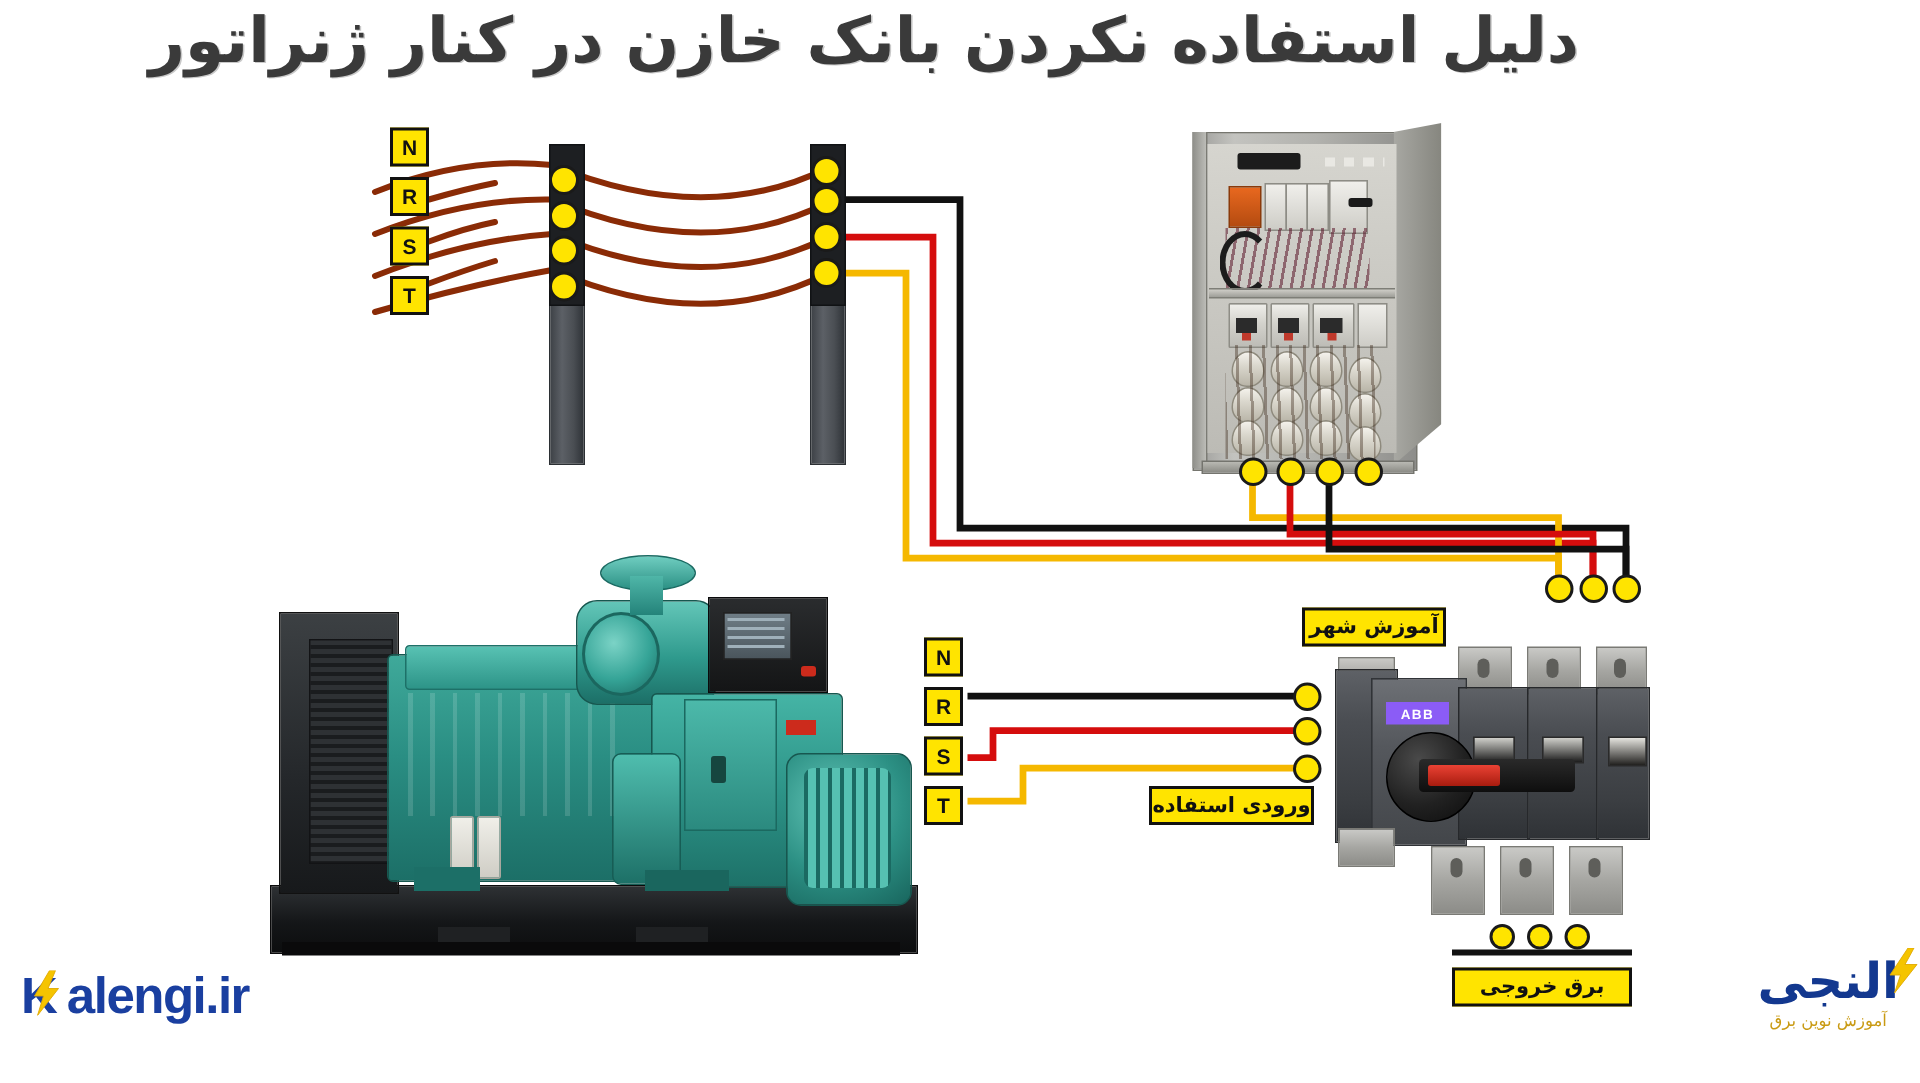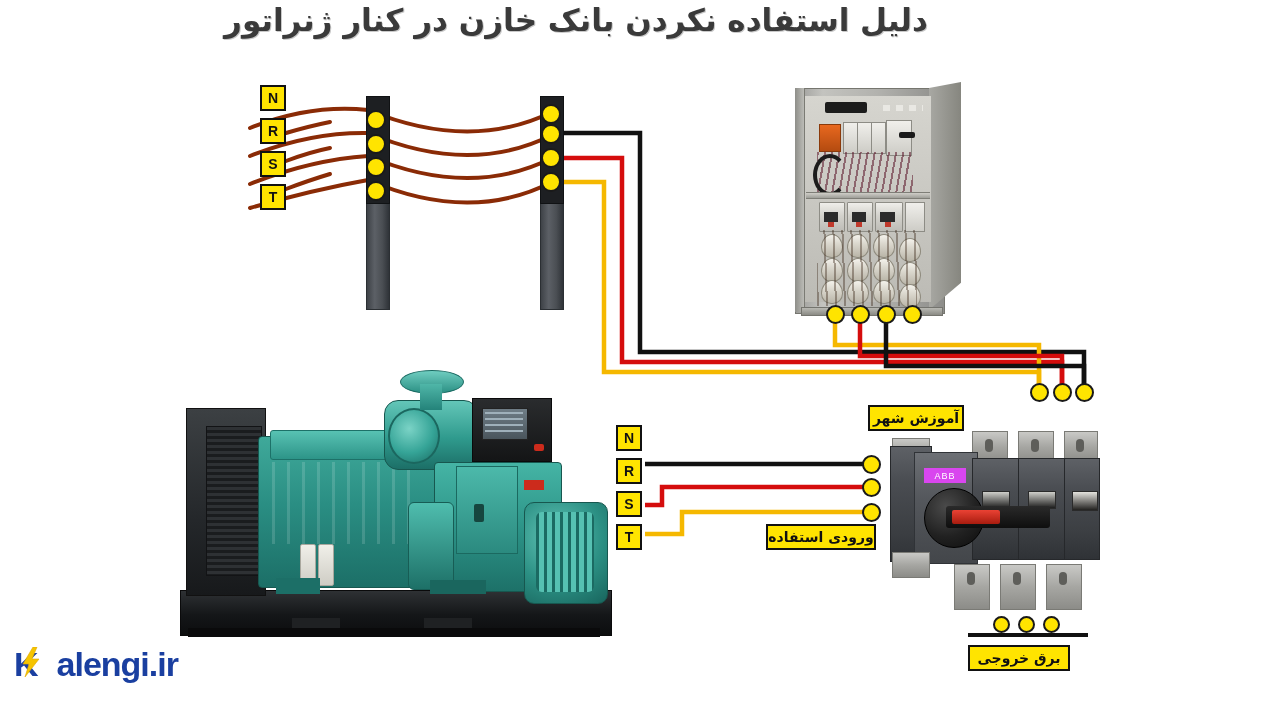--- a/index.html
+++ b/index.html
@@ -10,21 +10,21 @@
     font-family:"DejaVu Sans","Liberation Sans",sans-serif;
     position:relative;overflow:hidden;
   }
   .stage{position:absolute;inset:0;}
   .abs{position:absolute;}
 
   
   #page-title{
     top:2px;left:0;width:1152px;
     text-align:center;
-    font-size:31px;font-weight:bold;
+    font-size:42px;font-weight:bold;
     color:#3a3a3a;
     letter-spacing:0px;
     direction:rtl;
     text-shadow:1px 1px 0 #c9c9c9;
     white-space:nowrap;
     font-family:"DejaVu Sans",sans-serif;
   }
 
   
   .pole{width:22px;background:linear-gradient(90deg,#3e4247 0%,#5c6066 35%,#4a4e53 70%,#2f3338 100%);border:1px solid #2b2f33;}
@@ -73,21 +73,21 @@
   .gen-rad{background:linear-gradient(180deg,#3c4043 0%,#24272a 60%,#17191b 100%);border:1px solid #111;}
   .gen-core{background:linear-gradient(180deg,#3fa99a 0%,#2a8e83 45%,#1c6f67 100%);border:1px solid #17574f;}
   .alt-body{background:linear-gradient(180deg,#45b4a5 0%,#2d9488 50%,#1d7168 100%);}
   .alt-end{background:radial-gradient(circle at 38% 34%,#63c6b8 0%,#2c9084 55%,#18655d 100%);}
   .ctrl-box{background:linear-gradient(180deg,#2a2c2e,#141516);border:1px solid #0a0a0b;}
 
   
   .sw-module{background:linear-gradient(180deg,#5e6166 0%,#4a4d52 30%,#3b3e42 75%,#2f3236 100%);border:1px solid #26282b;}
   .sw-tab{background:linear-gradient(180deg,#c9c9c6 0%,#a6a6a2 50%,#8c8c88 100%);border:1px solid #7a7a75;}
   .sw-front{background:linear-gradient(180deg,#6d7075 0%,#55585d 40%,#43464a 100%);border:1px solid #303337;}
-  .abb-logo{background:#d946ef;color:#fff;font-weight:normal;font-size:9px;letter-spacing:1px;
+  .abb-logo{background:#8b5cf6;color:#fff;font-weight:bold;font-size:9px;letter-spacing:1px;
             display:flex;align-items:center;justify-content:center;font-family:"Liberation Sans",sans-serif;}
   .knob{border-radius:50%;background:radial-gradient(circle at 36% 30%,#4a4a4a 0%,#212121 55%,#0c0c0c 100%);border:1px solid #000;}
   .lever{background:linear-gradient(180deg,#2a2a2a,#0e0e0e);border-radius:3px;}
   .lever-red{background:linear-gradient(180deg,#e33b2c,#9e1c10);border-radius:2px;}
 
   
   #logo-kalengi{left:14px;top:645px;}
   .kal-text{font-size:34px;font-weight:bold;color:#1a3fa0;font-family:"Liberation Sans",sans-serif;letter-spacing:-1px;}
   #logo-alenji{right:14px;top:634px;text-align:center;direction:rtl;}
   .alenji-main{font-size:33px;font-weight:bold;color:#13388f;font-family:"DejaVu Sans",sans-serif;}
@@ -268,21 +268,21 @@
     <div class="abs sw-tab" style="left:114px;top:136px;width:34px;height:44px;"></div>
     <div class="abs sw-tab" style="left:160px;top:136px;width:34px;height:44px;"></div>
     <div class="abs" style="left:81px;top:144px;width:8px;height:13px;background:#5e5e5a;border-radius:4px;"></div>
     <div class="abs" style="left:127px;top:144px;width:8px;height:13px;background:#5e5e5a;border-radius:4px;"></div>
     <div class="abs" style="left:173px;top:144px;width:8px;height:13px;background:#5e5e5a;border-radius:4px;"></div>
   </div>
 
   <div class="abs dot" style="left:993px;top:616px;width:17px;height:17px;"></div>
   <div class="abs dot" style="left:1018px;top:616px;width:17px;height:17px;"></div>
   <div class="abs dot" style="left:1043px;top:616px;width:17px;height:17px;"></div>
-  <div class="abs callout" style="left:968px;top:645px;width:102px;height:26px;">برق خروجی</div>
+  <div class="abs callout" style="left:968px;top:645px;width:120px;height:26px;">برق خروجی</div>
 
   <div class="abs" style="left:172px;top:352px;width:448px;height:292px;">
 
     <div class="abs gen-base" style="left:8px;top:238px;width:430px;height:44px;"></div>
     <div class="abs" style="left:16px;top:276px;width:412px;height:9px;background:#0a0a0b;"></div>
     <div class="abs" style="left:120px;top:266px;width:48px;height:10px;background:#1f2123;"></div>
     <div class="abs" style="left:252px;top:266px;width:48px;height:10px;background:#1f2123;"></div>
 
     <div class="abs gen-rad" style="left:14px;top:56px;width:78px;height:186px;"></div>
     <div class="abs" style="left:34px;top:74px;width:54px;height:148px;
@@ -325,18 +325,27 @@
   </div>
 
   <div class="abs" id="logo-kalengi">
     <div style="display:flex;align-items:center;direction:ltr;">
       <span style="position:relative;display:inline-block;">
         <span class="kal-text">K</span>
         <svg width="20" height="30" viewBox="0 0 20 30" style="position:absolute;left:7px;top:2px;">
           <polygon points="12,0 2,17 8,17 4,30 18,12 11,12 16,0" fill="#F5C400" stroke="#E0A800" stroke-width="0.6"></polygon>
         </svg>
       </span>
-      <span class="kal-text" style="margin-left:19px;">alengi.ir</span>
-    </div>
-  </div>
-
+      <span class="kal-text" style="margin-left:7px;">alengi.ir</span>
+    </div>
+  </div>
+
+  <div class="abs" id="logo-alenji">
+    <div style="position:relative;display:inline-block;">
+      <div class="alenji-main">النجی</div>
+      <svg width="26" height="30" viewBox="0 0 26 30" style="position:absolute;right:-16px;top:-2px;">
+        <polygon points="16,0 4,18 11,18 7,30 22,11 14,11 20,0" fill="#F5C400" stroke="#E0A800" stroke-width="0.6"></polygon>
+      </svg>
+    </div>
+    <div class="alenji-sub">آموزش نوین برق</div>
+  </div>
 
 </div>
 
 </body></html>

